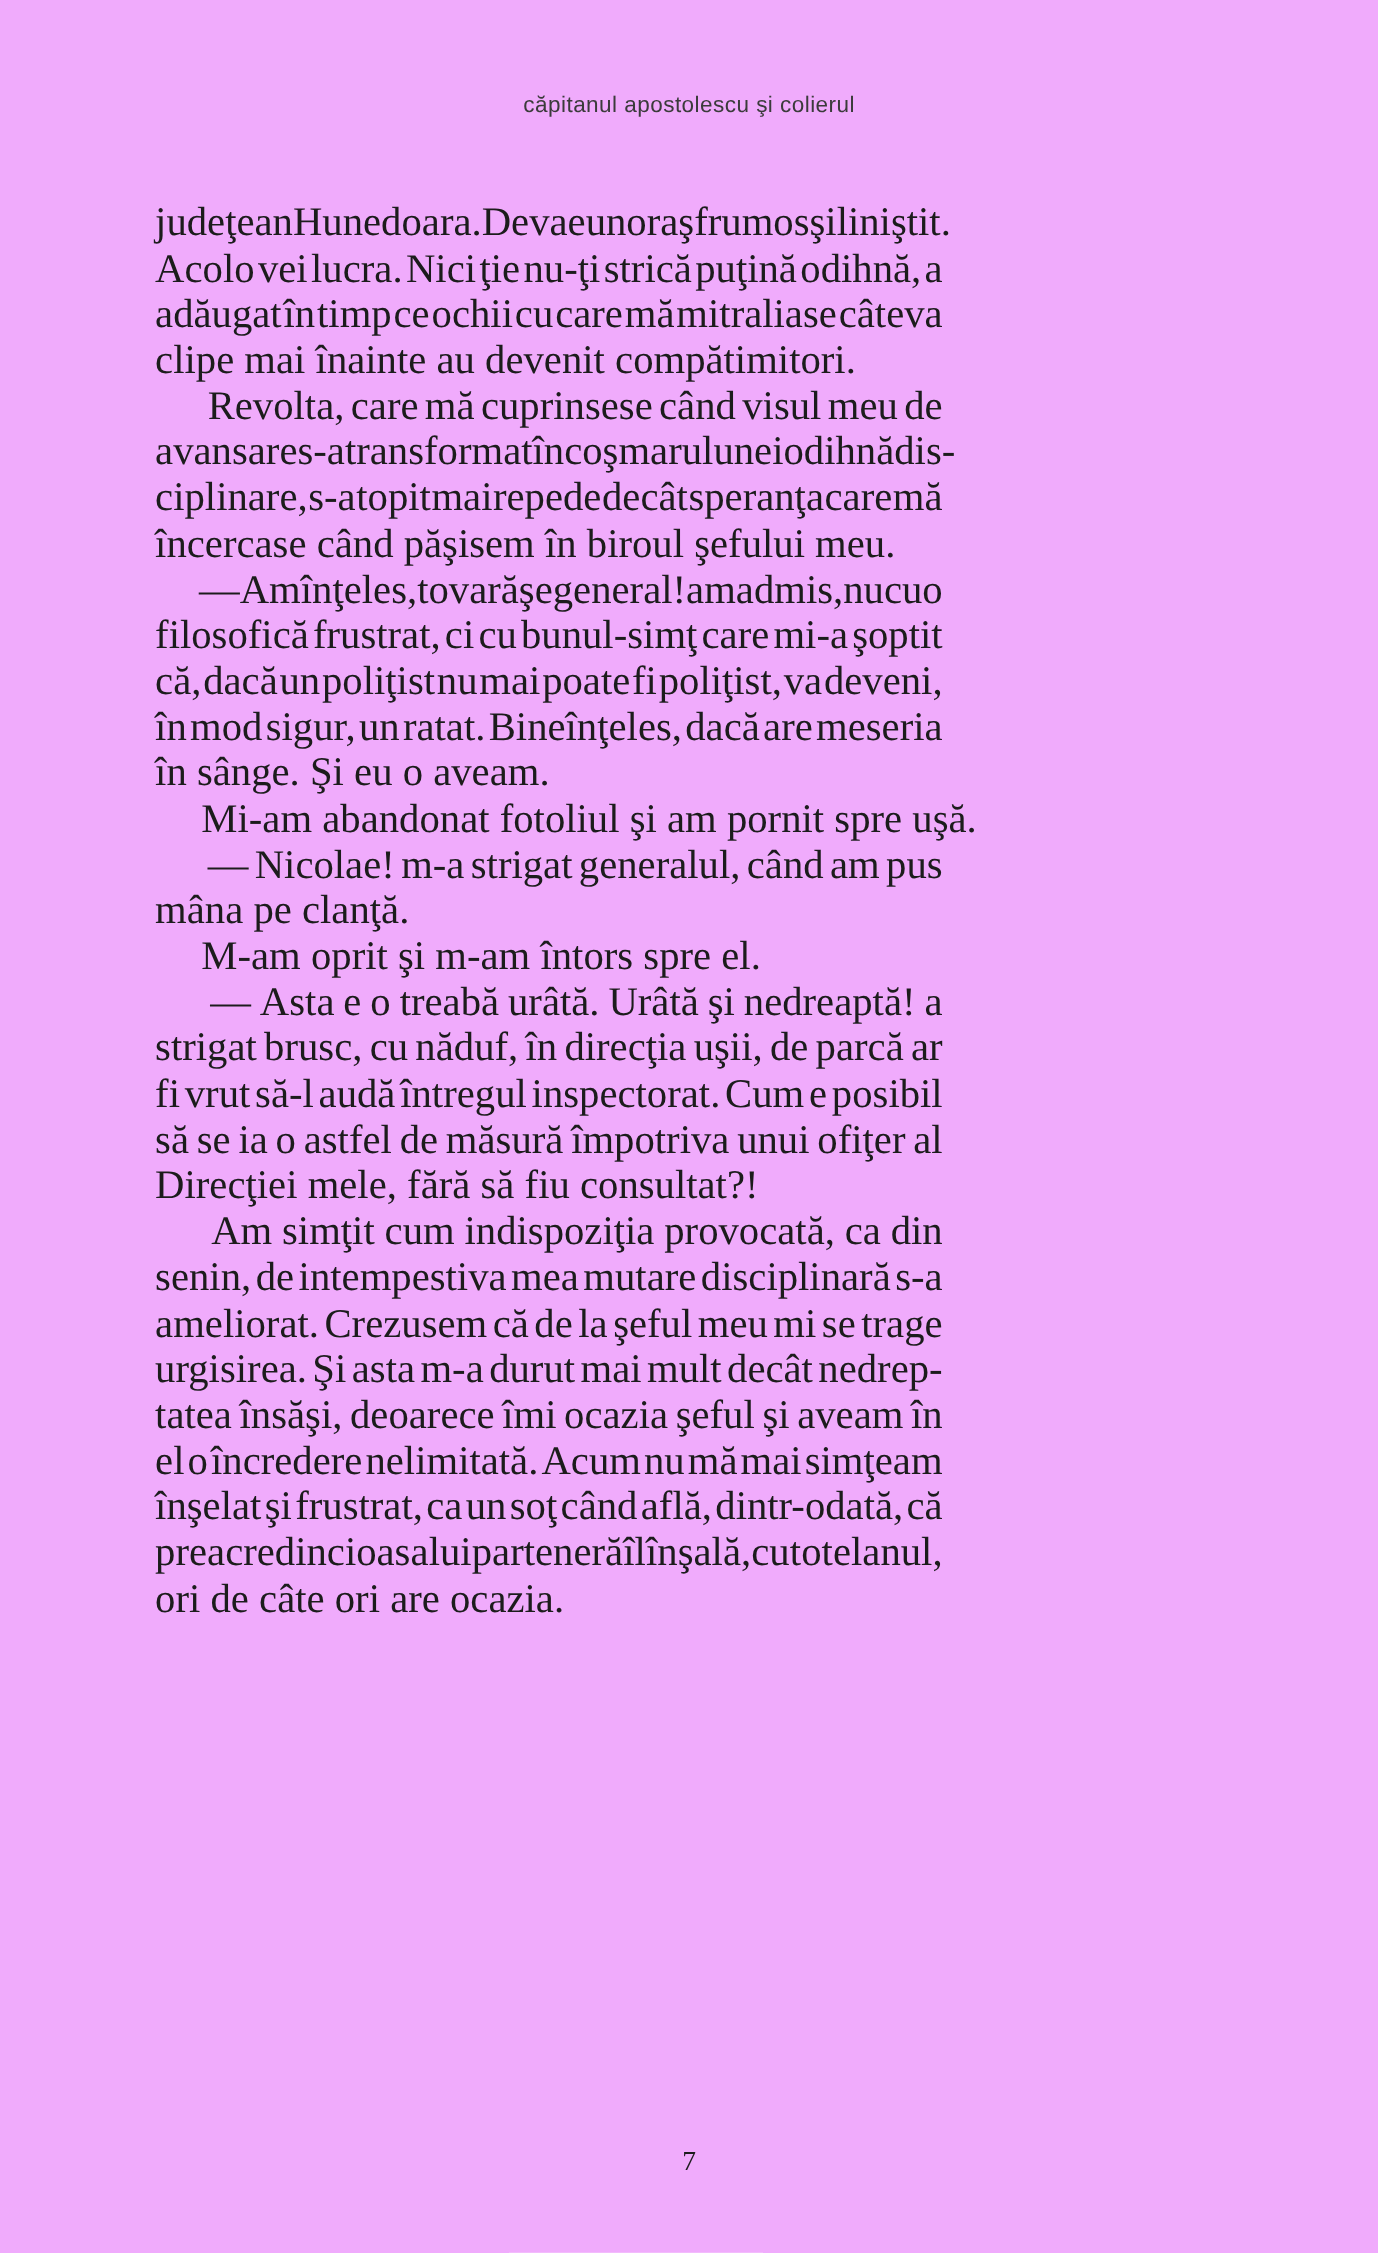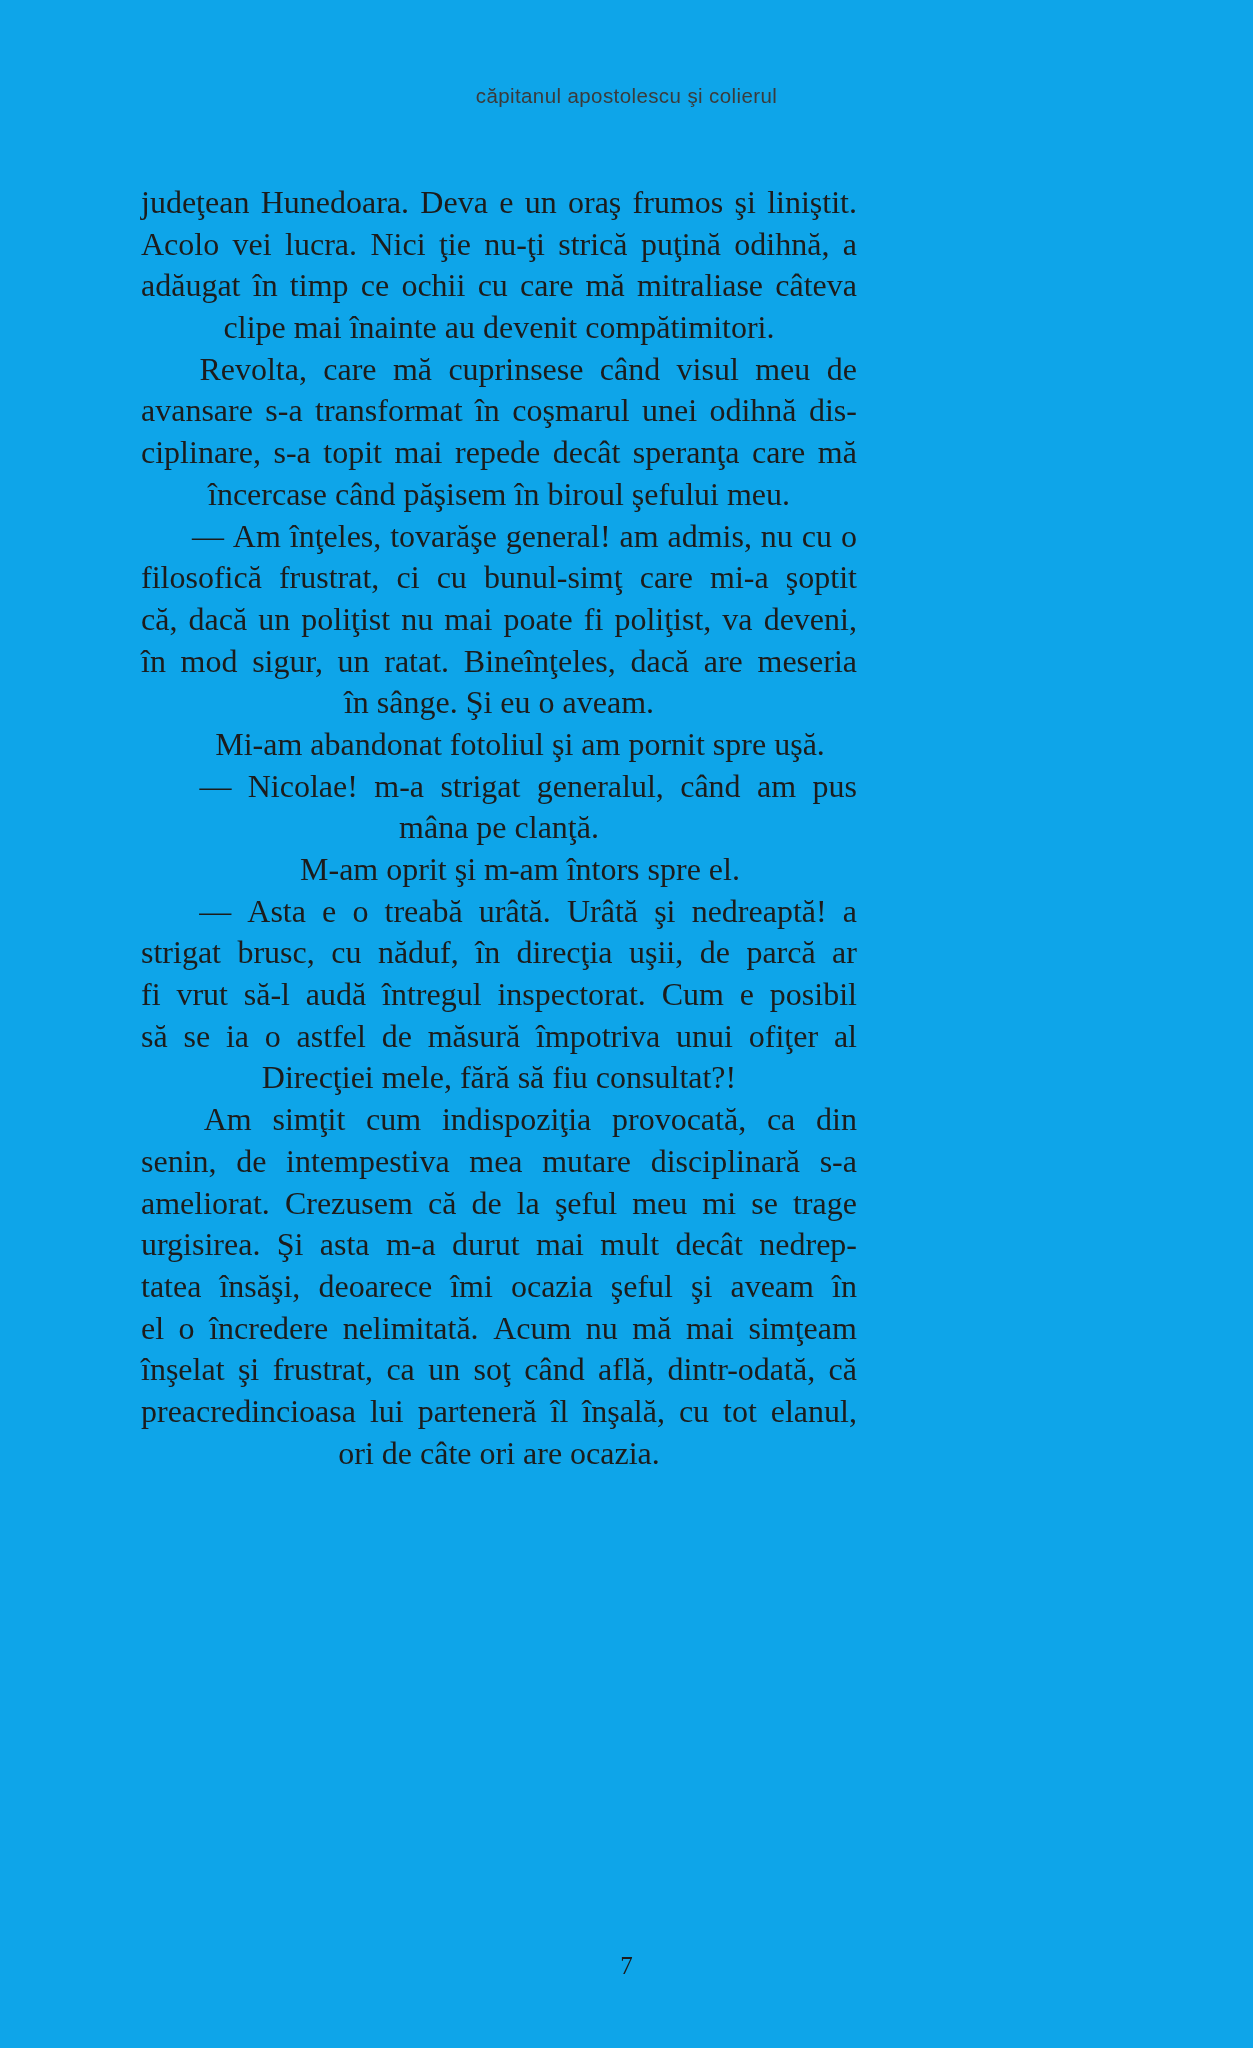--- a/index.html
+++ b/index.html
@@ -13,21 +13,21 @@
     position: relative;
     overflow: hidden;
     font-family: "Liberation Serif", "DejaVu Serif", serif;
     color: #1a1a1a;
     -webkit-font-smoothing: antialiased;
   }
 
   .page {
     position: absolute;
     inset: 0;
-    background: #0ea5e9;
+    background: #f0abfc;
   }
 
   
   .running-header {
     position: absolute;
     top: 84px;
     left: 0;
     width: 100%;
     text-align: center;
     font-family: "Liberation Sans", "DejaVu Sans", sans-serif;
@@ -37,21 +37,21 @@
     font-weight: 400;
     white-space: nowrap;
   }
 
   
   .textblock {
     position: absolute;
     left: 141px;
     top: 182px;
     width: 716px;
-    font-size: 32px;
+    font-size: 37px;
     line-height: 41.7px;
     text-align: justify;
     color: #1c1c1c;
   }
 
   .line {
     display: block;
     white-space: nowrap;
     height: 41.7px;
   }
@@ -60,21 +60,21 @@
   .line.just {
     display: flex;
     justify-content: space-between;
     white-space: nowrap;
   }
   .line.just > span { display: inline-block; }
 
   
   .line.last {
     display: block;
-    text-align: center;
+    text-align: left;
   }
 
   .indent { display: inline-block; width: 42px; }
 
   
   .folio {
     position: absolute;
     top: 1952px;
     left: 0;
     width: 100%;

